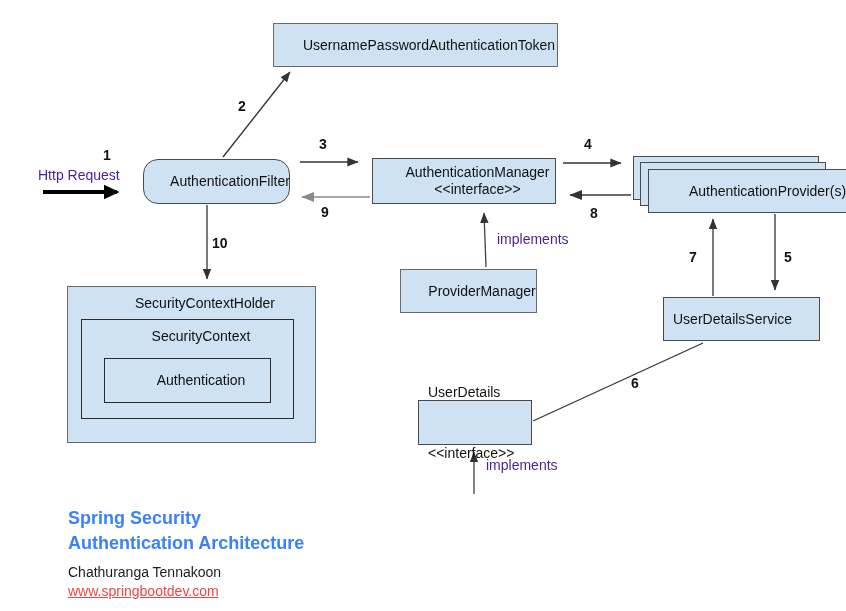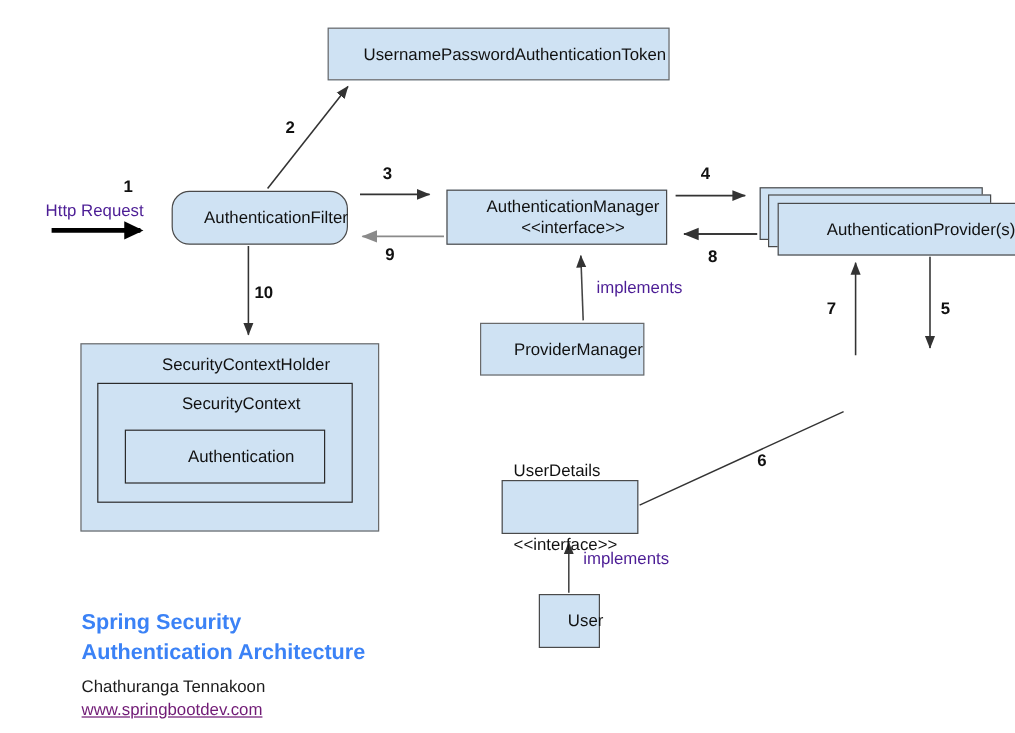--- a/index.html
+++ b/index.html
@@ -61,21 +61,21 @@
     left: 68px;
     top: 564px;
     font-size: 14px;
     color: #1c1c1c;
   }
   .site-link {
     position: absolute;
     left: 68px;
     top: 583px;
     font-size: 14px;
-    color: #701a75;
+    color: #ef4444;
     text-decoration: underline;
     cursor: pointer;
   }
 </style>
 </head>
 <body>
 
 <div id="canvas">
 
   <svg id="wires" viewBox="0 0 846 611">
@@ -121,39 +121,39 @@
   <div class="stack-layer" style="left:633px; top:156px; width:186px; height:44px;"></div>
   <div class="stack-layer" style="left:640px; top:162px; width:186px; height:44px;"></div>
   <div class="box" style="left:648px; top:169px; width:212px; height:44px;">
     <span>AuthenticationProvider(s)</span>
   </div>
 
   <div class="box" style="left:400px; top:269px; width:137px; height:44px; border-color:#6a6a6a;">
     <span>ProviderManager</span>
   </div>
 
+  <div class="box left-align" style="left:663px; top:297px; width:157px; height:44px;">
+    <span>UserDetailsService</span>
+  </div>
 
   <div class="box top-title" style="left:67px; top:286px; width:249px; height:157px; border-color:#6a6a6a;">
     <span>SecurityContextHolder</span>
   </div>
   <div class="box top-title" style="left:81px; top:319px; width:213px; height:100px; background:#cfe2f3; border-color:#2b2b2b;">
     <span>SecurityContext</span>
   </div>
   <div class="box" style="left:104px; top:358px; width:167px; height:45px; border-color:#2b2b2b;">
     <span>Authentication</span>
   </div>
 
   <div class="box left-align" style="left:418px; top:400px; width:114px; height:45px;gap:44px;">
     <span>UserDetails</span>
     <span>&lt;&lt;interface&gt;&gt;</span>
   </div>
 
-  <div class="box" style="left:449px; top:495px; width:51px; height:45px;">
-    <span>User</span>
-  </div>
 
   <div class="num" style="left:103px; top:147px;">1</div>
   <div class="num" style="left:238px; top:98px;">2</div>
   <div class="num" style="left:319px; top:136px;">3</div>
   <div class="num" style="left:584px; top:136px;">4</div>
   <div class="num" style="left:784px; top:249px;">5</div>
   <div class="num" style="left:631px; top:375px;">6</div>
   <div class="num" style="left:689px; top:249px;">7</div>
   <div class="num" style="left:590px; top:205px;">8</div>
   <div class="num" style="left:321px; top:204px;">9</div>

